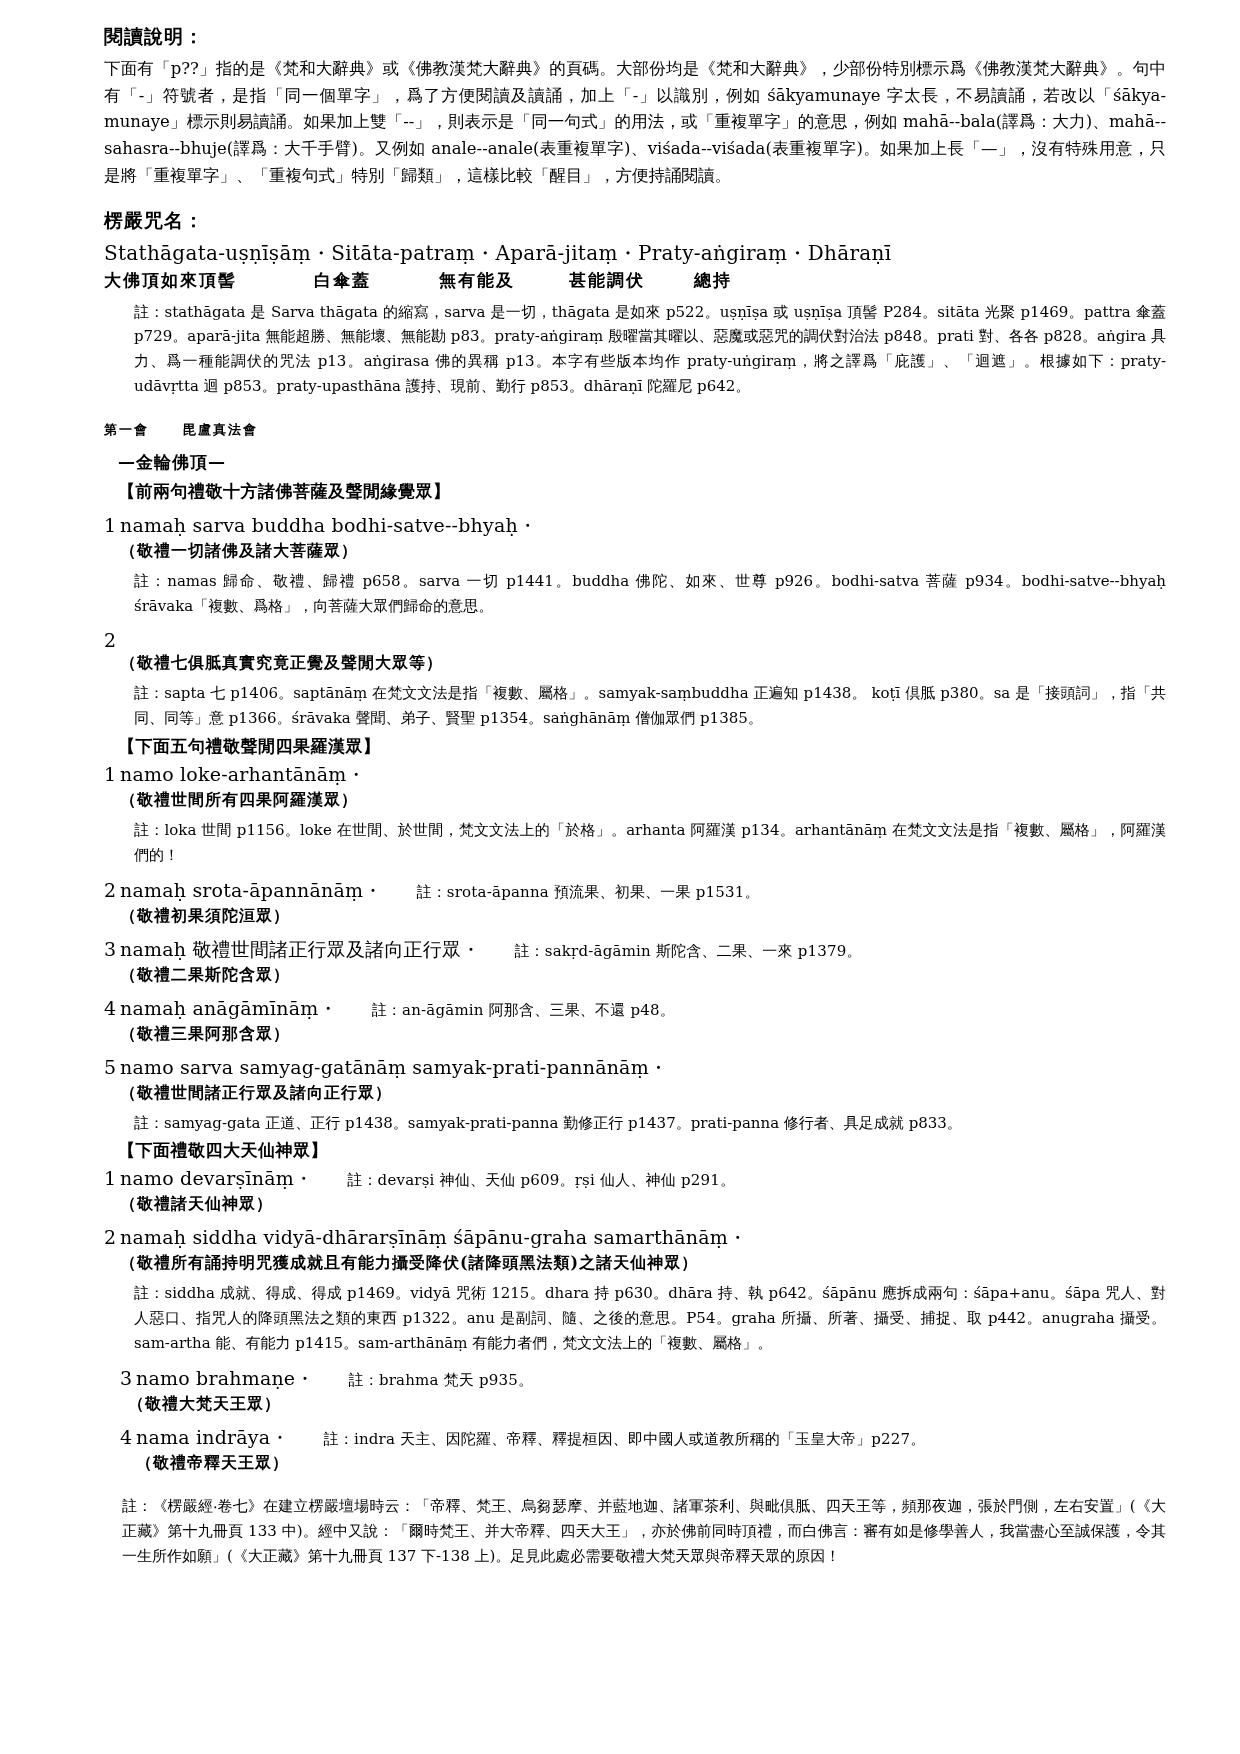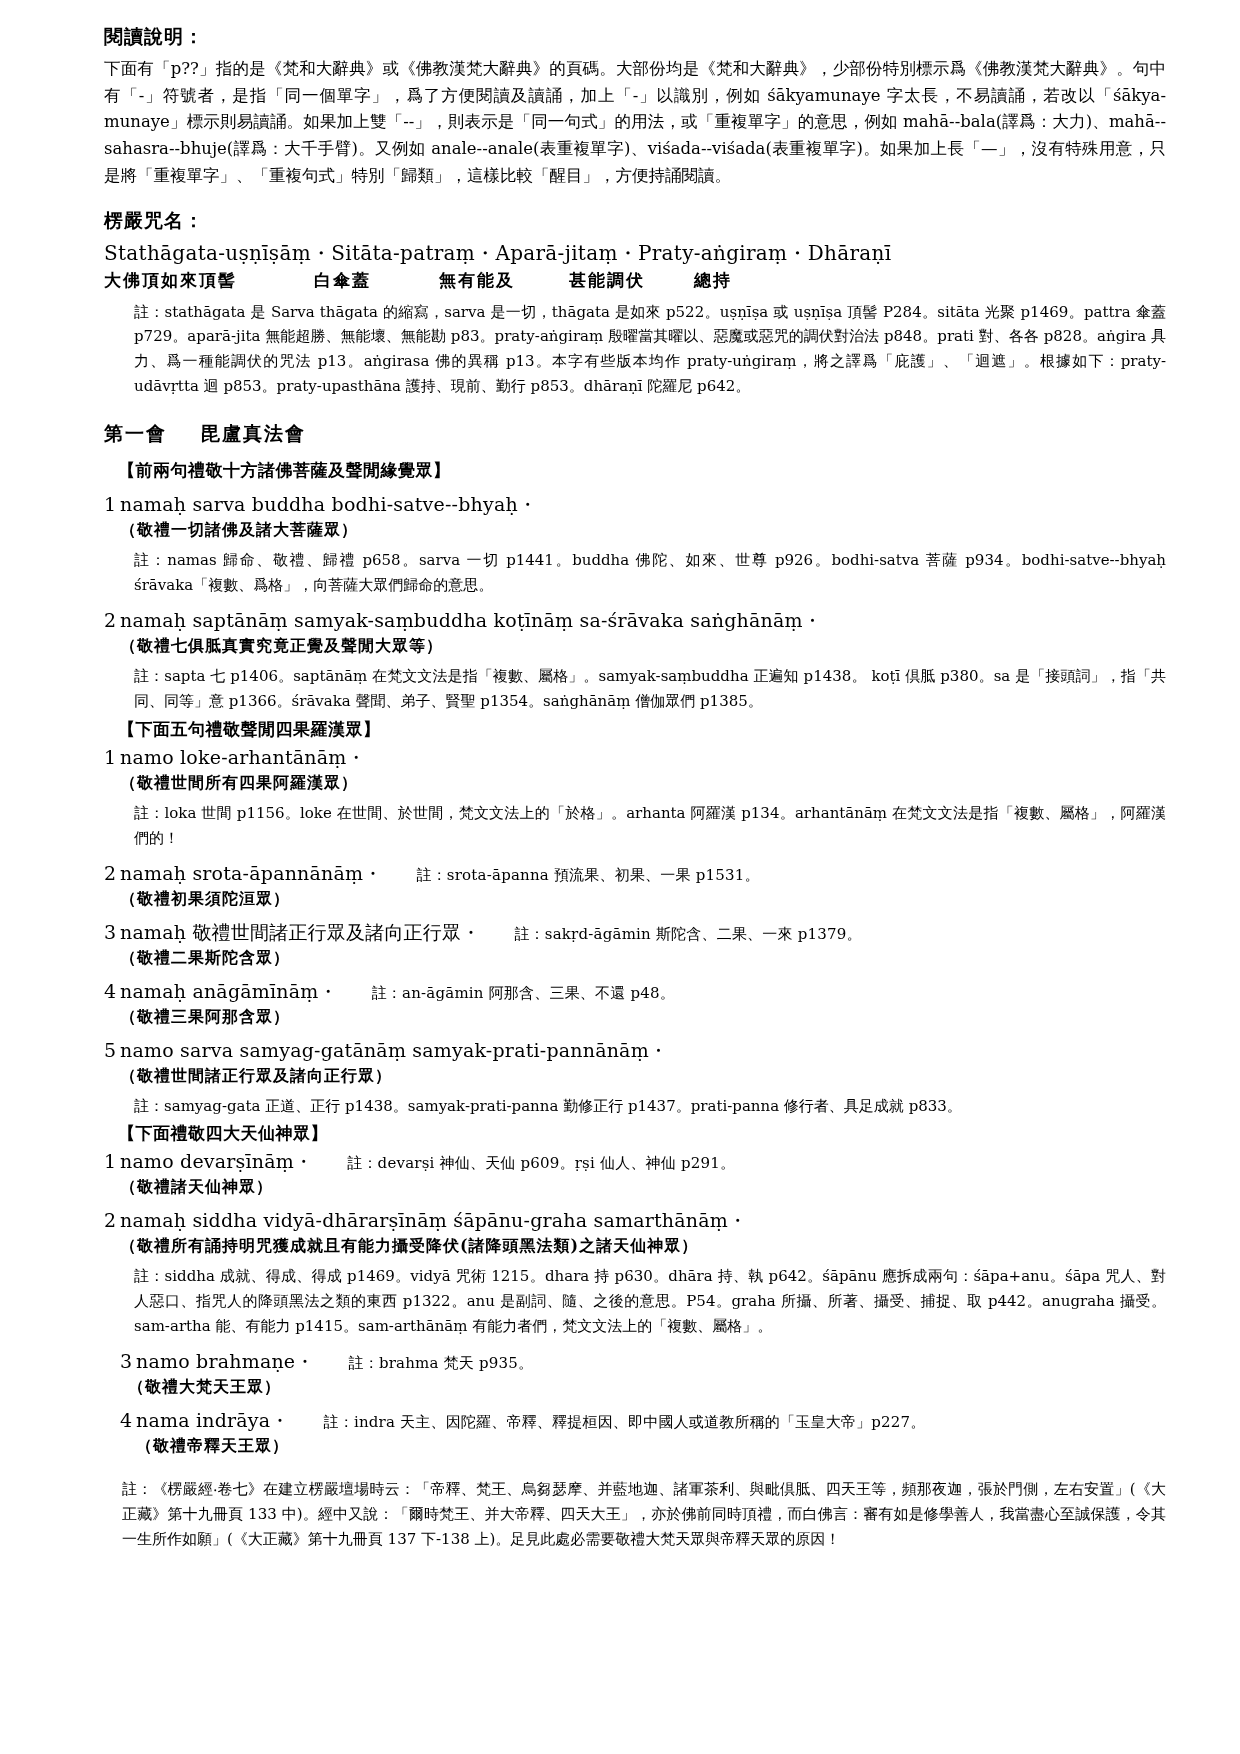--- a/index.html
+++ b/index.html
@@ -49,21 +49,21 @@
   }
   .mantra-gloss span { display: inline-block; }
   .note-block {
     font-size: 15px;
     line-height: 1.66;
     text-align: justify;
     margin: 8px 0 6px 0;
     padding-left: 30px;
   }
   .chapter-title {
-    font-size: 19px;
+    font-size: 13px;
     font-weight: bold;
     letter-spacing: 2px;
     margin: 22px 0 12px 0;
   }
   .chapter-title .c2 { margin-left: 34px; }
   .sub-title {
     font-size: 17px;
     font-weight: bold;
     margin: 10px 0 6px 14px;
     letter-spacing: 1px;
@@ -138,37 +138,37 @@
       <span style="width:130px">無有能及</span>
       <span style="width:125px">甚能調伏</span>
       <span>總持</span>
     </div>
     <div class="note-block">註：stathāgata 是 Sarva thāgata 的縮寫，sarva 是一切，thāgata 是如來 p522。uṣṇīṣa 或 uṣṇīṣa 頂髻 P284。sitāta 光聚 p1469。pattra 傘蓋 p729。aparā-jita 無能超勝、無能壞、無能勘 p83。praty-aṅgiraṃ 殷曜當其曜以、惡魔或惡咒的調伏對治法 p848。prati 對、各各 p828。aṅgira 具力、爲一種能調伏的咒法 p13。aṅgirasa 佛的異稱 p13。本字有些版本均作 praty-uṅgiraṃ，將之譯爲「庇護」、「迴遮」。根據如下：praty-udāvṛtta 迴 p853。praty-upasthāna 護持、現前、勤行 p853。dhāraṇī 陀羅尼 p642。</div>
   </div>
 
   <div class="chapter-title">
     <span>第一會</span><span class="c2">毘盧真法會</span>
   </div>
+  <div class="sub-title">—金輪佛頂—</div>
 
   <div>
     <div class="bracket-head">【前兩句禮敬十方諸佛菩薩及聲閒緣覺眾】</div>
 
     <div class="verse">
       <div class="verse-line">
         <span class="verse-num">1</span>
         <span class="verse-text lat">namaḥ  sarva  buddha  bodhi-satve--bhyaḥ・</span>
       </div>
       <div class="verse-cn">（敬禮一切諸佛及諸大菩薩眾）</div>
       <div class="verse-note">註：namas 歸命、敬禮、歸禮 p658。sarva 一切 p1441。buddha 佛陀、如來、世尊 p926。bodhi-satva 菩薩 p934。bodhi-satve--bhyaḥ śrāvaka「複數、爲格」，向菩薩大眾們歸命的意思。</div>
     </div>
 
     <div class="verse">
       <div class="verse-line">
         <span class="verse-num">2</span>
-        <span class="verse-text lat">namaḥ  saptānāṃ  samyak-saṃbuddha  koṭīnāṃ  sa-śrāvaka  saṅghānāṃ・</span>
       </div>
       <div class="verse-cn">（敬禮七俱胝真實究竟正覺及聲閒大眾等）</div>
       <div class="verse-note">註：sapta 七 p1406。saptānāṃ 在梵文文法是指「複數、屬格」。samyak-saṃbuddha 正遍知 p1438。 koṭī 倶胝 p380。sa 是「接頭詞」，指「共同、同等」意 p1366。śrāvaka 聲聞、弟子、賢聖 p1354。saṅghānāṃ 僧伽眾們 p1385。</div>
     </div>
   </div>
 
   <div>
     <div class="bracket-head">【下面五句禮敬聲閒四果羅漢眾】</div>
 
     <div class="verse" style="margin-top:2px">

